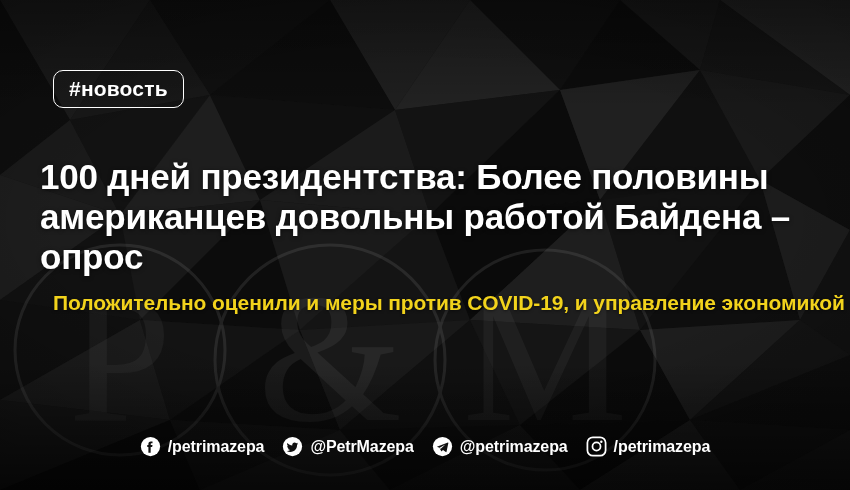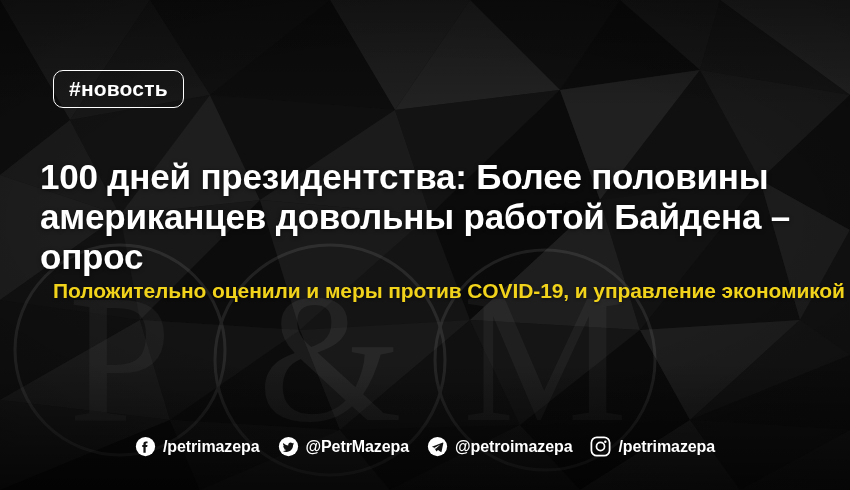--- a/index.html
+++ b/index.html
@@ -83,21 +83,21 @@
     font-weight: 700;
     line-height: 40px;
     letter-spacing: -0.2px;
     font-stretch: condensed;
     text-shadow: 0 1px 4px rgba(0,0,0,0.55);
   }
 
   .subtitle {
     position: absolute;
     left: 53px;
-    top: 278px;
+    top: 290px;
     width: 775px;
     margin: 0;
     color: #f2d31c;
     font-size: 21px;
     font-weight: 700;
     line-height: 26px;
     letter-spacing: -0.1px;
     font-stretch: condensed;
     white-space: nowrap;
     text-shadow: 0 1px 3px rgba(0,0,0,0.5);
@@ -245,21 +245,21 @@
           <path d="M18.4 8.6c-.5.2-1 .4-1.5.4.5-.3.9-.8 1.1-1.4-.5.3-1.1.5-1.7.7-.5-.5-1.2-.8-1.9-.8-1.5 0-2.7 1.2-2.7 2.7 0 .2 0 .4.1.6-2.2-.1-4.2-1.2-5.6-2.8-.2.4-.4.9-.4 1.4 0 .9.5 1.7 1.2 2.2-.4 0-.9-.1-1.2-.3 0 1.3.9 2.4 2.2 2.7-.2.1-.5.1-.7.1-.2 0-.3 0-.5-.1.3 1.1 1.3 1.9 2.5 1.9-.9.7-2.1 1.1-3.3 1.1h-.6c1.2.8 2.6 1.2 4.1 1.2 5 0 7.7-4.1 7.7-7.7v-.4c.5-.3 1-.8 1.2-1.5z" fill="#111111"></path>
         </svg>
         <span class="social-handle">@PetrMazepa</span>
       </div>
 
       <div class="social-item">
         <svg class="social-icon" viewBox="0 0 24 24">
           <circle cx="12" cy="12" r="11" fill="#ffffff"></circle>
           <path d="M18.2 7.3 6.3 11.9c-.6.2-.6.6-.1.8l3 .9 1.2 3.6c.1.4.3.5.6.2l1.6-1.5 3.2 2.4c.4.3.7.1.8-.4l2.1-9.8c.1-.5-.2-.8-.5-.8zm-2.9 2.5-5.3 4.8-.2 2.1-1.1-3.3 6.6-3.6z" fill="#111111"></path>
         </svg>
-        <span class="social-handle">@petroimazepa</span>
+        <span class="social-handle">@petrimazepa</span>
       </div>
 
       <div class="social-item">
         <svg class="social-icon" viewBox="0 0 24 24">
           <rect x="1.6" y="1.6" width="20.8" height="20.8" rx="6.2" ry="6.2" fill="none" stroke="#ffffff" stroke-width="2"></rect>
           <circle cx="12" cy="12" r="4.6" fill="none" stroke="#ffffff" stroke-width="2"></circle>
           <circle cx="17.5" cy="6.6" r="1.4" fill="#ffffff"></circle>
         </svg>
         <span class="social-handle">/petrimazepa</span>
       </div>

